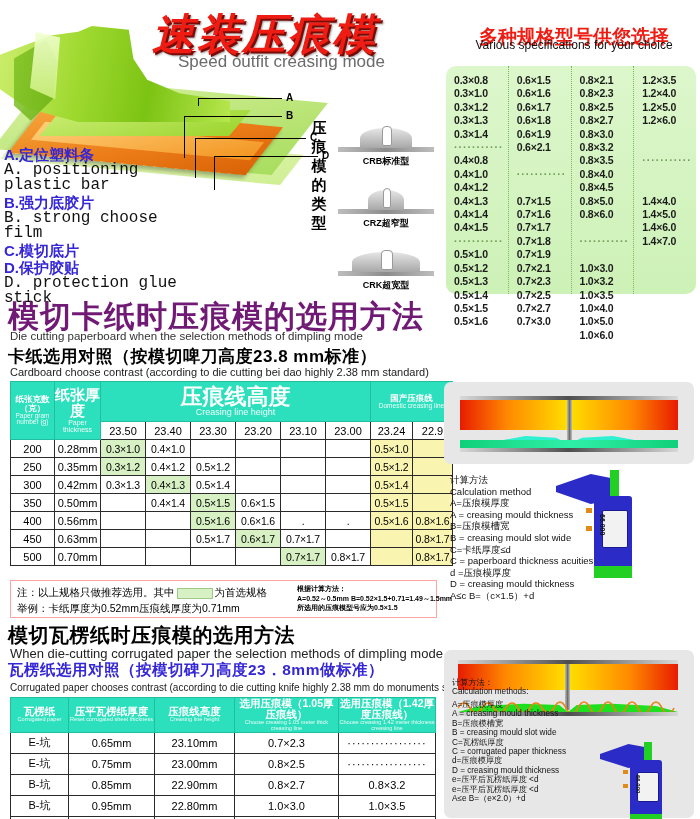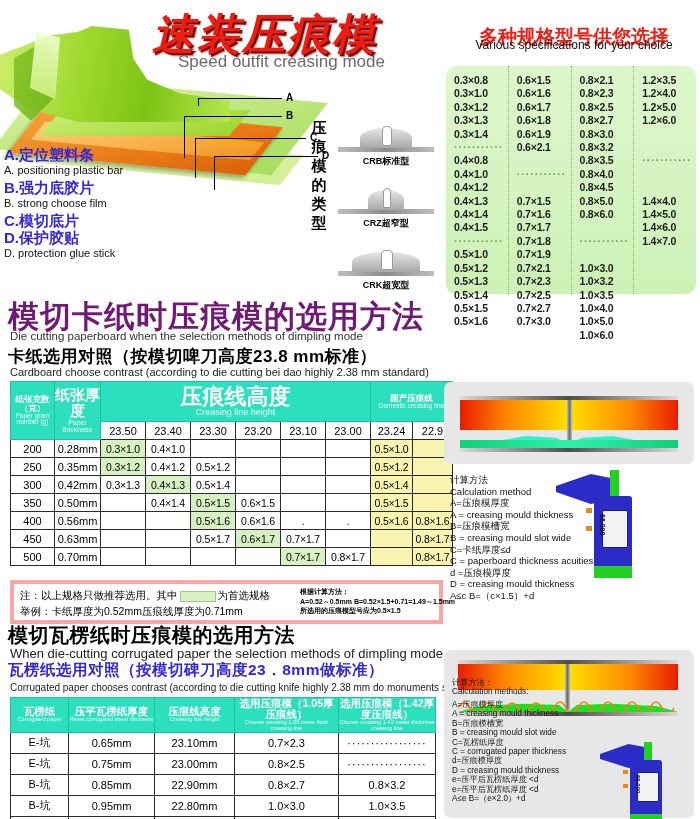--- a/index.html
+++ b/index.html
@@ -44,21 +44,21 @@
 
   .title-cn{position:absolute;left:152px;top:6px;width:300px;
     font-size:43px;font-weight:bold;color:#ee1c13;font-style:italic;
     letter-spacing:2px;white-space:nowrap;
     text-shadow:2px 2px 0 #7a0a04,3px 3px 2px rgba(0,0,0,.35);}
   .title-en{position:absolute;left:178px;top:52px;width:320px;
     font-size:17px;color:#6b6b6b;white-space:nowrap;}
 
   .legend{position:absolute;left:4px;top:146px;width:185px;}
   .legend .cn{font-size:15px;font-weight:bold;color:#3526d6;line-height:17px;}
-  .legend .en{font-size:11px;color:#111;line-height:15px;margin-bottom:1px;}
+  .legend .en{font-size:16px;color:#111;line-height:15px;margin-bottom:1px;font-family:Liberation Mono, monospace;}
 
   .callouts{position:absolute;left:196px;top:86px;width:130px;height:106px;}
   .callout{position:absolute;font-size:10px;font-weight:bold;color:#000;}
   .cline{position:absolute;background:#000;height:1px;}
   .cvert{position:absolute;background:#000;width:1px;}
 
   .typecol{position:absolute;left:306px;top:118px;width:26px;height:170px;
     font-size:15px;font-weight:bold;color:#000;line-height:19px;text-align:center;}
   .dies{position:absolute;left:336px;top:112px;width:104px;height:178px;}
   .die{position:absolute;width:96px;height:46px;}
@@ -107,21 +107,21 @@
   .gh.big .en{font-size:9px;}
   .gh.med .cn{font-size:15px;}
   .gh.sm .cn{font-size:8.5px;}
   .gh.sm .en{font-size:6.5px;}
   .hl-green{background:#d7f0c4 !important;}
   .hl-yellow{background:#f9f5b0 !important;}
   .tbl1 td.val{font-size:10.5px;letter-spacing:-.2px;}
 
   
   .notebox{position:absolute;left:10px;top:580px;width:425px;height:36px;
-    border:4px solid #fca5a5;background:#fff;}
+    border:1px solid #fca5a5;background:#fff;}
   .note-l{position:absolute;left:6px;top:3px;font-size:10.5px;line-height:16px;
     white-space:nowrap;}
   .note-chip{display:inline-block;width:34px;height:9px;background:#d7f0c4;
     border:1px solid #9fc98a;vertical-align:middle;margin:0 2px;}
   .note-r{position:absolute;left:286px;top:3px;font-size:7px;line-height:9.6px;
     font-weight:bold;white-space:nowrap;}
 
   
   .panel{position:absolute;background:#e7e7e7;border-radius:7px;}
   .p1{left:444px;top:382px;width:250px;height:82px;}

